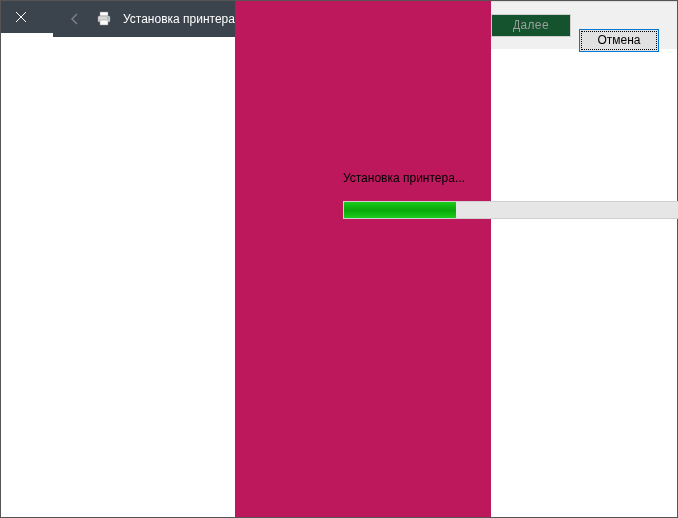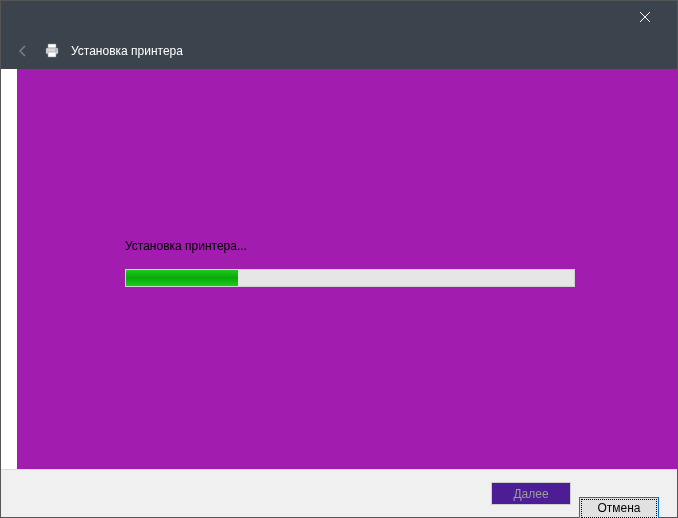--- a/index.html
+++ b/index.html
@@ -13,21 +13,21 @@
       width: 678px;
       height: 518px;
       overflow: hidden;
     }
     .window {
       width: 678px;
       height: 518px;
       border: 1px solid #555;
       background: #ffffff;
       display: flex;
-      flex-direction: column;
+      flex-direction: row;
       justify-content: space-between;
     }
     .title-bar {
       height: 32px;
       background: #3b434d;
       display: flex;
       align-items: center;
       justify-content: flex-end;
       padding-right: 12px;
     }
@@ -63,23 +63,22 @@
       display: flex;
       align-items: center;
       justify-content: center;
     }
     .header-title {
       color: #ffffff;
       font-size: 12px;
     }
     .content-area {
       flex: 1;
-      background: #a21caf;
+      background: #be185d;
       position: relative;
-      margin-left: 16px;
     }
     .status-text {
       position: absolute;
       left: 108px;
       top: 170px;
       font-size: 12px;
       color: #000;
     }
     .progress-container {
       position: absolute;
@@ -109,23 +108,24 @@
       height: 23px;
       font-size: 12px;
       font-family: "Segoe UI", Tahoma, sans-serif;
       border: 1px solid #adadad;
       background: #e1e1e1;
       cursor: pointer;
       padding: 0 12px;
     }
     .btn-disabled {
       color: #9e9e9e;
-      background: #4c1d95;
+      background: #14532d;
       border: 1px solid #cfcfcf;
       cursor: default;
+      font-family: Liberation Mono, monospace;
     }
     .btn-disabled .underline {
       text-decoration: underline;
     }
     .btn-focused {
       border: 1px solid #0078d7;
       outline: 1px dotted #000;
       outline-offset: -3px;
       background: #e1e1e1;
       margin-top: 29px;

